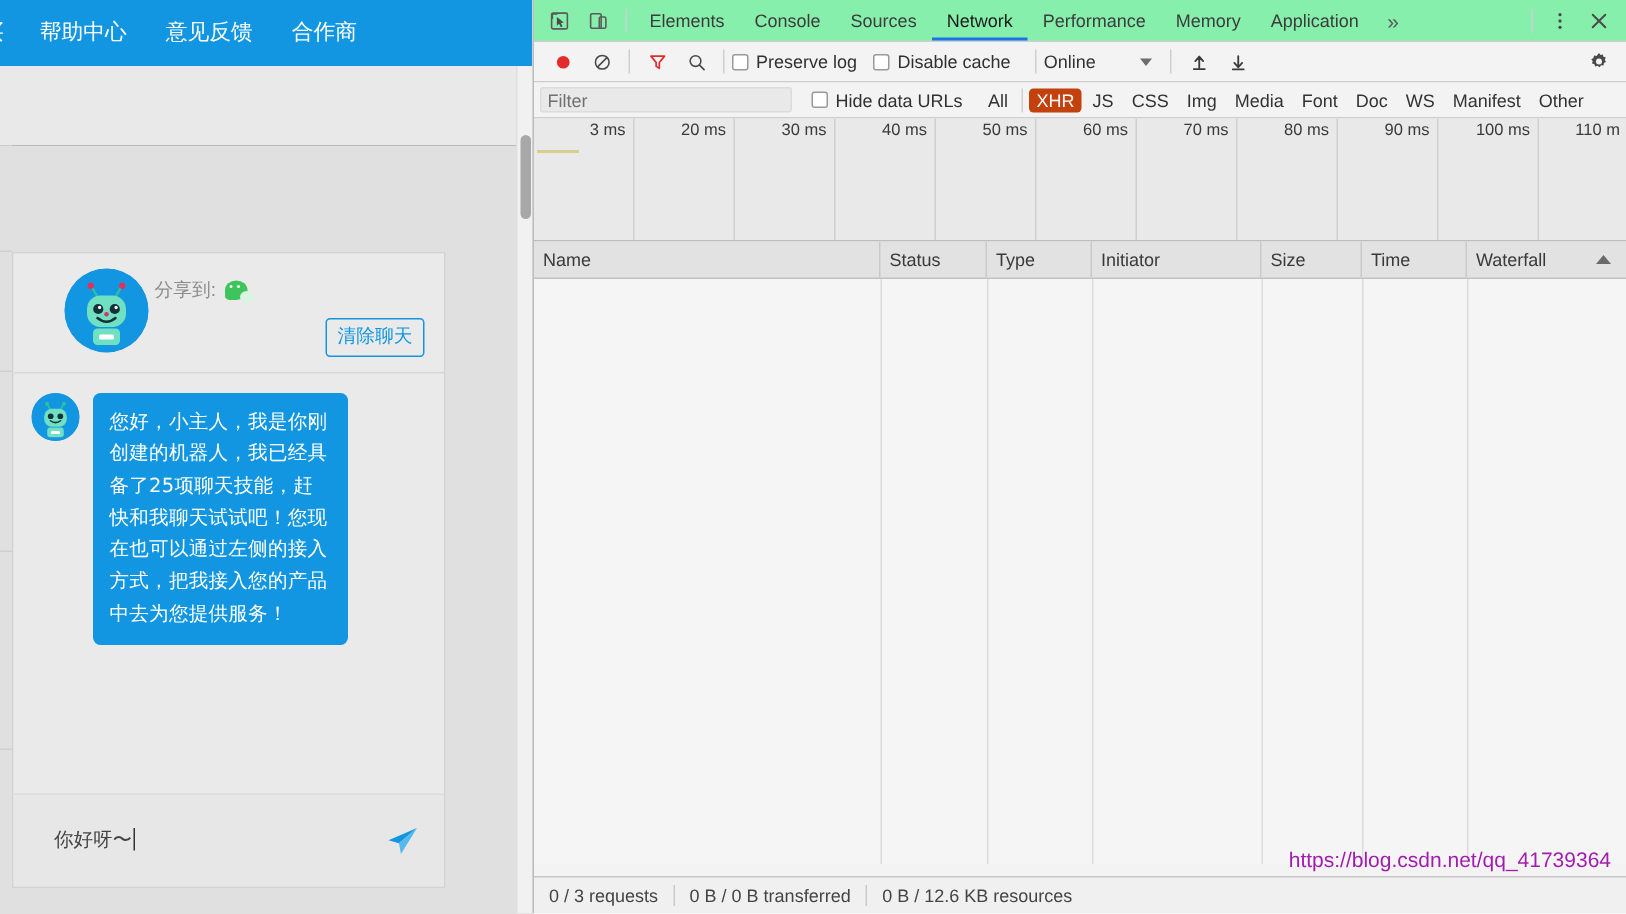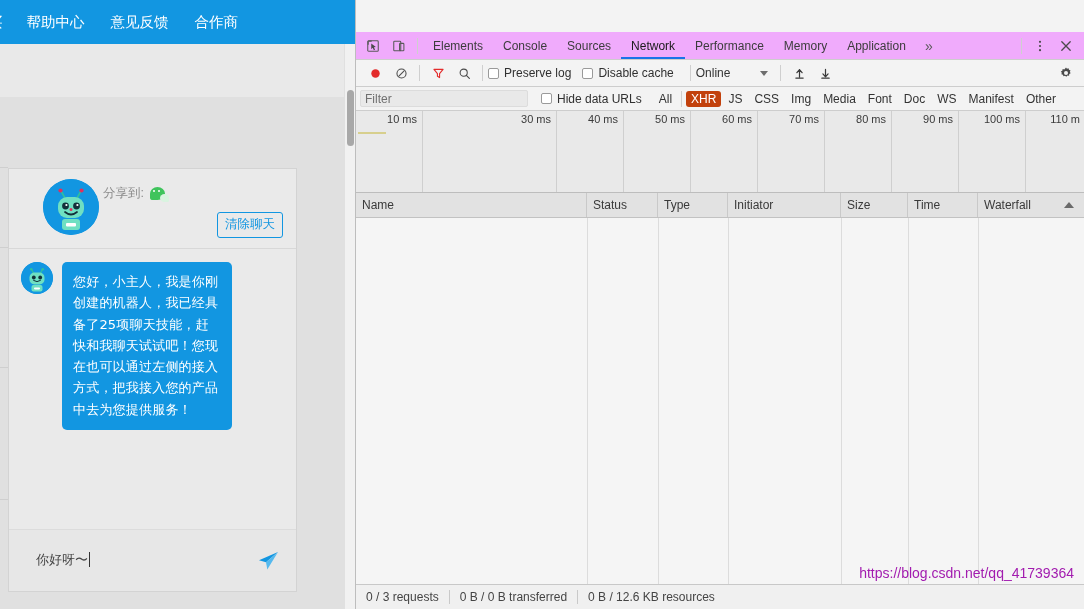--- a/index.html
+++ b/index.html
@@ -121,22 +121,22 @@
   }
 
   
   #devtools {
     position: absolute; left: 355px; top: 0; width: 729px; height: 609px;
     background: #f3f3f3; border-left: 1px solid #bdbdbd;
     font-size: 12px; color: #303030;
     font-family: "Liberation Sans", sans-serif;
   }
   #dt-tabbar {
-    position: relative; height: 28px; background: #f0abfc;
-    border-bottom: 1px solid #cdcdcd; display: flex; align-items: center; margin-top: 32px;
+    position: relative; height: 28px; background: #86efac;
+    border-bottom: 1px solid #cdcdcd; display: flex; align-items: center;
   }
   .dt-iconbtn {
     width: 26px; height: 26px; display: flex; align-items: center; justify-content: center;
     cursor: pointer; flex: 0 0 auto;
   }
   .vsep { width: 1px; height: 16px; background: #cfcfcf; margin: 0 5px; flex:0 0 1px; }
   .dt-tab {
     padding: 0 10px; height: 27px; line-height: 28px; font-size: 12px;
     color: #3c3c3c; cursor: pointer; white-space: nowrap;
   }
@@ -427,21 +427,24 @@
       <span class="ftype">Font</span>
       <span class="ftype">Doc</span>
       <span class="ftype">WS</span>
       <span class="ftype">Manifest</span>
       <span class="ftype">Other</span>
     </div>
 
     <div id="dt-overview">
       <div id="dcl-marker"></div>
       <div class="ovcell" style="left:0px;width:67px">
-          <span class="ovlabel">10 ms</span>
+          <span class="ovlabel">3 ms</span>
+        </div>
+      <div class="ovcell" style="left:67px;width:67px">
+          <span class="ovlabel">20 ms</span>
         </div>
       <div class="ovcell" style="left:134px;width:67px">
           <span class="ovlabel">30 ms</span>
         </div>
       <div class="ovcell" style="left:201px;width:67px">
           <span class="ovlabel">40 ms</span>
         </div>
       <div class="ovcell" style="left:268px;width:67px">
           <span class="ovlabel">50 ms</span>
         </div>

